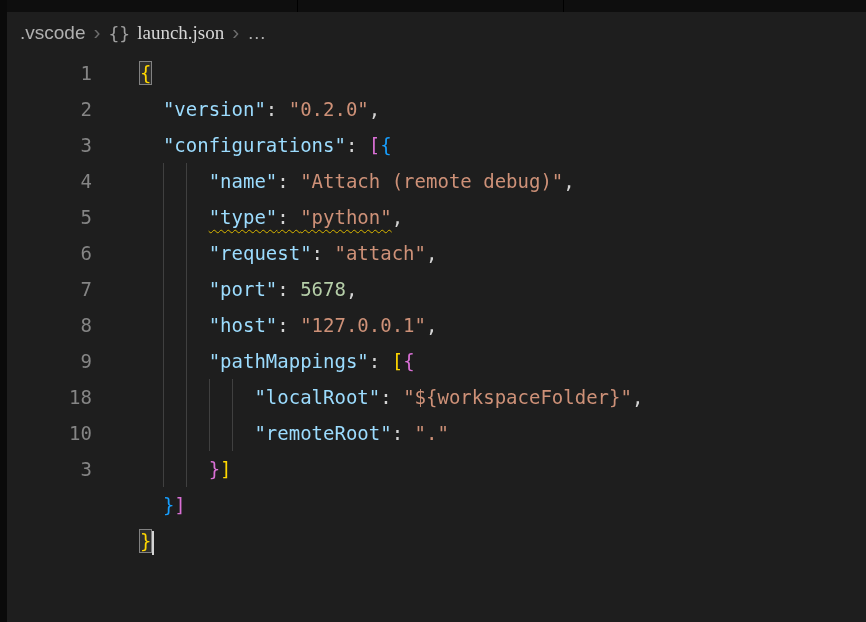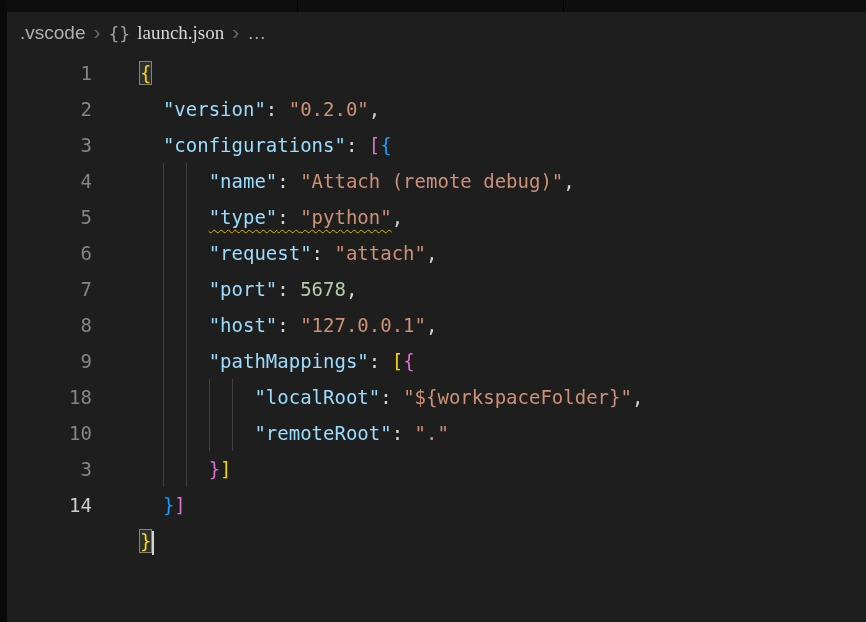--- a/index.html
+++ b/index.html
@@ -91,18 +91,17 @@
         <div class="ln">3</div>
         <div class="ln">4</div>
         <div class="ln">5</div>
         <div class="ln">6</div>
         <div class="ln">7</div>
         <div class="ln">8</div>
         <div class="ln">9</div>
         <div class="ln">18</div>
         <div class="ln">10</div>
         <div class="ln">3</div>
-        <div class="ln active">14</div>
       </div>
     <div class="code" id="code"><div class="indent-guide" style="left: 2ch; top: 108px; height: 324px;"></div><div class="indent-guide" style="left: 4ch; top: 108px; height: 324px;"></div><div class="indent-guide" style="left: 6ch; top: 324px; height: 72px;"></div><div class="indent-guide" style="left: 8ch; top: 324px; height: 72px;"></div><div class="code-line"><span></span><span class="match" style="color: rgb(255, 215, 0);">{</span></div><div class="code-line"><span>  </span><span style="color: rgb(156, 220, 254);">"version"</span><span style="color: rgb(212, 212, 212);">: </span><span style="color: rgb(206, 145, 120);">"0.2.0"</span><span style="color: rgb(212, 212, 212);">,</span></div><div class="code-line"><span>  </span><span style="color: rgb(156, 220, 254);">"configurations"</span><span style="color: rgb(212, 212, 212);">: </span><span style="color: rgb(218, 112, 214);">[</span><span style="color: rgb(23, 159, 255);">{</span></div><div class="code-line"><span>      </span><span style="color: rgb(156, 220, 254);">"name"</span><span style="color: rgb(212, 212, 212);">: </span><span style="color: rgb(206, 145, 120);">"Attach (remote debug)"</span><span style="color: rgb(212, 212, 212);">,</span></div><div class="code-line"><span>      </span><span class="squiggle"><span style="color: rgb(156, 220, 254);">"type"</span><span style="color: rgb(212, 212, 212);">: </span><span style="color: rgb(206, 145, 120);">"python"</span></span><span style="color: rgb(212, 212, 212);">,</span></div><div class="code-line"><span>      </span><span style="color: rgb(156, 220, 254);">"request"</span><span style="color: rgb(212, 212, 212);">: </span><span style="color: rgb(206, 145, 120);">"attach"</span><span style="color: rgb(212, 212, 212);">,</span></div><div class="code-line"><span>      </span><span style="color: rgb(156, 220, 254);">"port"</span><span style="color: rgb(212, 212, 212);">: </span><span style="color: rgb(181, 206, 168);">5678</span><span style="color: rgb(212, 212, 212);">,</span></div><div class="code-line"><span>      </span><span style="color: rgb(156, 220, 254);">"host"</span><span style="color: rgb(212, 212, 212);">: </span><span style="color: rgb(206, 145, 120);">"127.0.0.1"</span><span style="color: rgb(212, 212, 212);">,</span></div><div class="code-line"><span>      </span><span style="color: rgb(156, 220, 254);">"pathMappings"</span><span style="color: rgb(212, 212, 212);">: </span><span style="color: rgb(255, 215, 0);">[</span><span style="color: rgb(218, 112, 214);">{</span></div><div class="code-line"><span>          </span><span style="color: rgb(156, 220, 254);">"localRoot"</span><span style="color: rgb(212, 212, 212);">: </span><span style="color: rgb(206, 145, 120);">"${workspaceFolder}"</span><span style="color: rgb(212, 212, 212);">,</span></div><div class="code-line"><span>          </span><span style="color: rgb(156, 220, 254);">"remoteRoot"</span><span style="color: rgb(212, 212, 212);">: </span><span style="color: rgb(206, 145, 120);">"."</span></div><div class="code-line"><span>      </span><span style="color: rgb(218, 112, 214);">}</span><span style="color: rgb(255, 215, 0);">]</span></div><div class="code-line"><span>  </span><span style="color: rgb(23, 159, 255);">}</span><span style="color: rgb(218, 112, 214);">]</span></div><div class="code-line"><span></span><span class="match" style="color: rgb(255, 215, 0);">}</span><span class="cursor"></span></div></div>
   </div>
 
 </div>
 
 </body></html>

